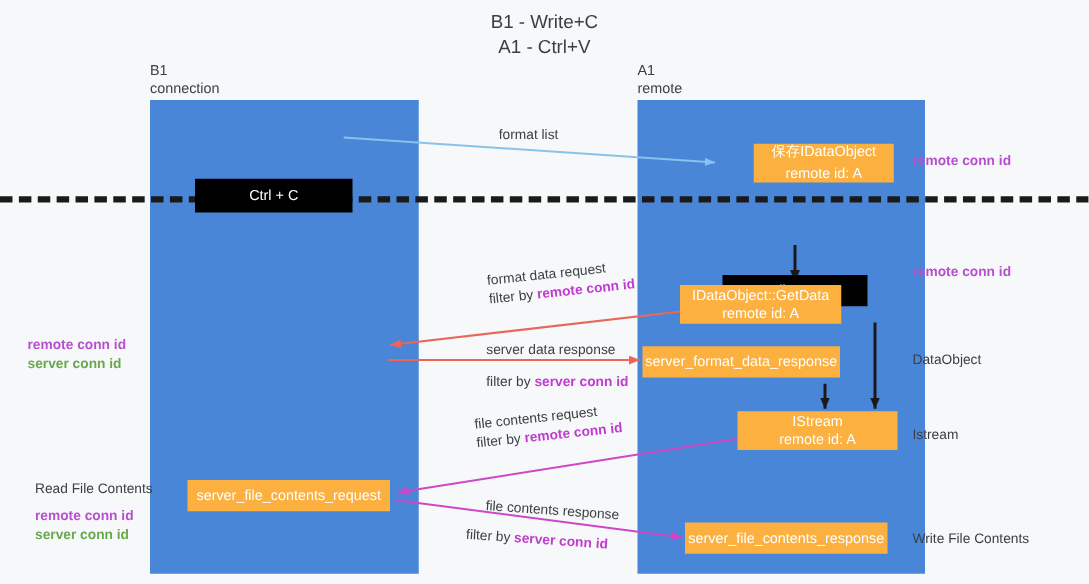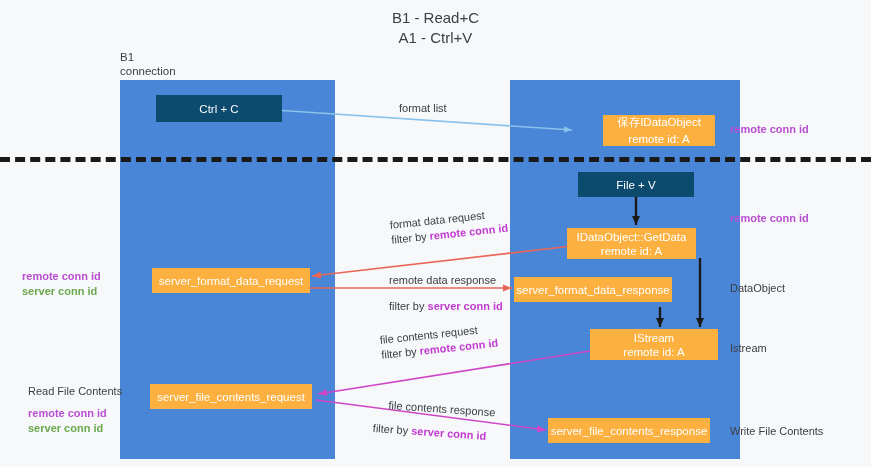--- a/index.html
+++ b/index.html
@@ -45,21 +45,21 @@
     box-sizing: border-box;
     display: flex;
     flex-direction: column;
     align-items: center;
     justify-content: center;
     text-align: center;
     color: #ffffff;
     font-size: 11.5px;
     line-height: 14px;
   }
-  .node.green { background: #0c4a6e; }
+  .node.green { background: #000000; margin-top: 48px; }
   .node.orange { background: #fbb040; }
   .node span { display: block; white-space: nowrap; }
 
   
   .edge-label {
     font-size: 11px;
     line-height: 15px;
     color: #3c4043;
     white-space: nowrap;
   }
@@ -88,27 +88,31 @@
     width: 871px; height: 467px;
     pointer-events: none;
   }
 </style>
 </head>
 <body>
 
 <div id="canvas">
 
   <div class="abs" id="title">
-    <span class="l">B1 - Read+C</span>
+    <span class="l">B1 - Write+C</span>
     <span class="l">A1 - Ctrl+V</span>
   </div>
 
   <div class="abs lane-head" style="left:120px; top:50px; width:230px;">
     <span>B1</span>
     <span class="sub">connection</span>
+  </div>
+  <div class="abs lane-head" style="left:510px; top:50px; width:230px;">
+    <span>A1</span>
+    <span class="sub">remote</span>
   </div>
 
   <div class="abs lane" style="left:120px; top:80px; width:215px; height:379px;"></div>
   <div class="abs lane" style="left:510px; top:80px; width:230px; height:379px;"></div>
 
   <svg class="overlay">
     <defs>
       <marker id="ah-blue" markerWidth="9" markerHeight="9" refX="8" refY="3.2" orient="auto" markerUnits="userSpaceOnUse">
         <path d="M0,0 L8,3.2 L0,6.4 z" fill="#89c2ea"></path>
       </marker>
@@ -148,28 +152,25 @@
 
   <div class="abs node orange" style="left:603px; top:115px; width:112px; height:31px;justify-content:space-between;">
     <span>保存IDataObject</span>
     <span>remote id: A</span>
   </div>
 
   <div class="abs node green" style="left:578px; top:172px; width:116px; height:25px;">
     <span>File + V</span>
   </div>
 
-  <div class="abs node orange" style="left:567px; top:228px; width:129px; height:31px;">
+  <div class="abs node orange" style="left:544px; top:228px; width:129px; height:31px;">
     <span>IDataObject::GetData</span>
     <span>remote id: A</span>
   </div>
 
-  <div class="abs node orange" style="left:152px; top:268px; width:158px; height:25px;">
-    <span>server_format_data_request</span>
-  </div>
 
   <div class="abs node orange" style="left:514px; top:277px; width:158px; height:25px;">
     <span>server_format_data_response</span>
   </div>
 
   <div class="abs node orange" style="left:590px; top:329px; width:128px; height:31px;">
     <span>IStream</span>
     <span>remote id: A</span>
   </div>
 
@@ -184,21 +185,21 @@
   <div class="abs edge-label" style="left:399px; top:101px;">
     <span>format list</span>
   </div>
 
   <div class="abs edge-label" style="left:389px; top:218px; transform:rotate(-6deg); transform-origin:left top;">
     <div>format data request</div>
     <div><span>filter by </span><span class="hl-purple">remote conn id</span></div>
   </div>
 
   <div class="abs edge-label" style="left:389px; top:273px;">
-    <div>remote data response</div>
+    <div>server data response</div>
     <div style="margin-top:11px;"><span>filter by </span><span class="hl-pink">server conn id</span></div>
   </div>
 
   <div class="abs edge-label" style="left:379px; top:333px; transform:rotate(-6deg); transform-origin:left top;">
     <div>file contents request</div>
     <div><span>filter by </span><span class="hl-purple">remote conn id</span></div>
   </div>
 
   <div class="abs edge-label" style="left:389px; top:398px; transform:rotate(4deg); transform-origin:left top;">
     <div>file contents response</div>

